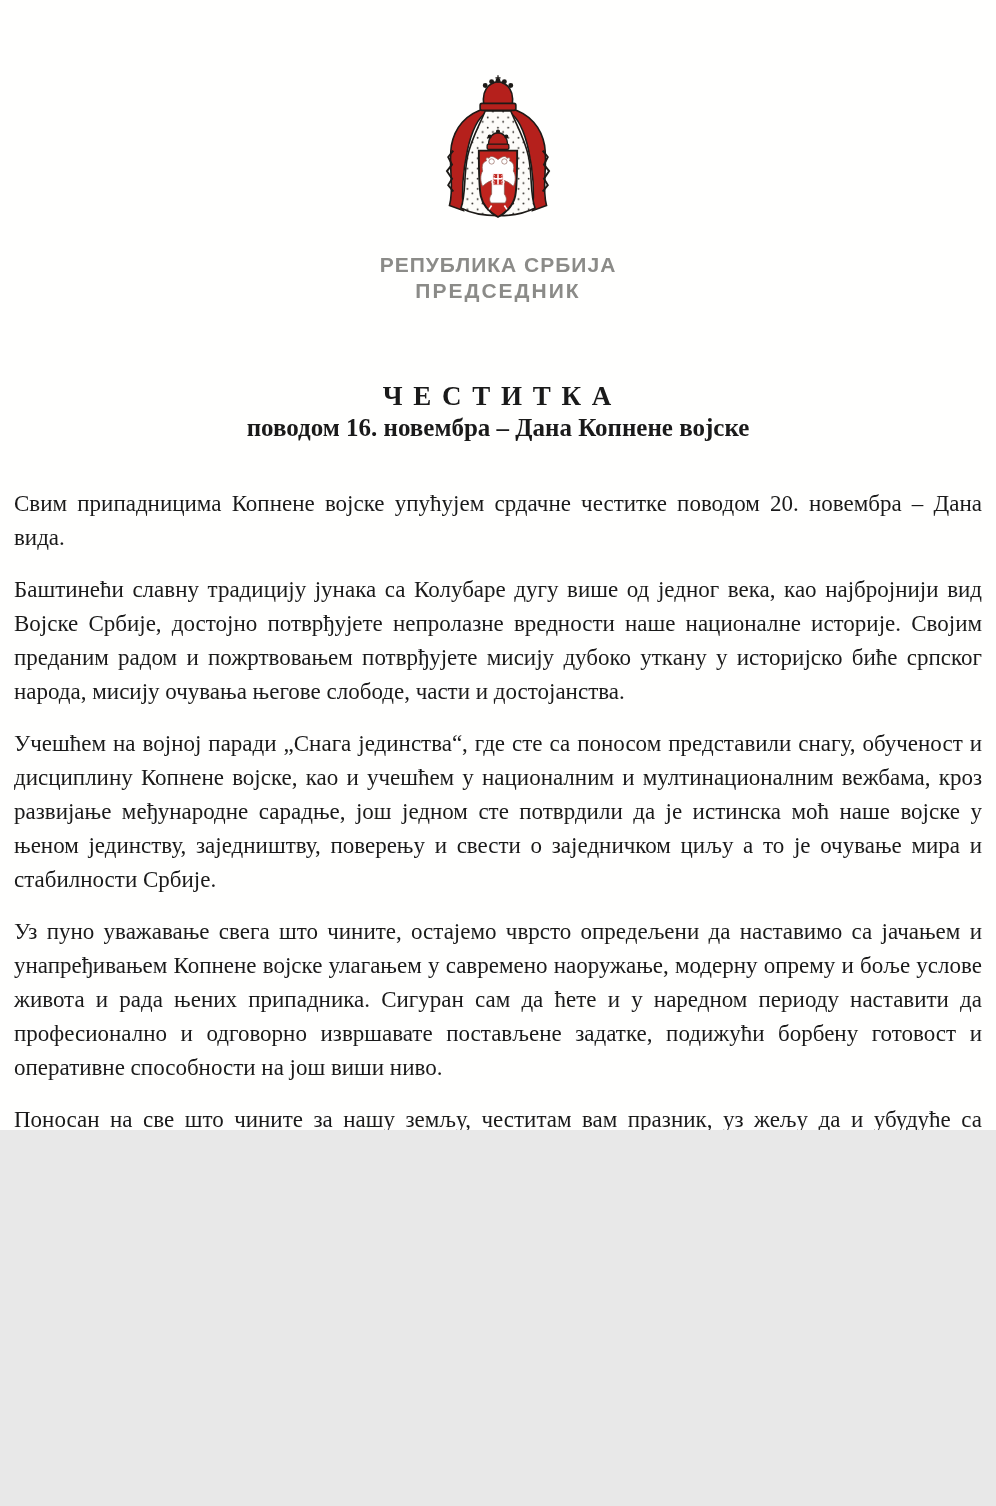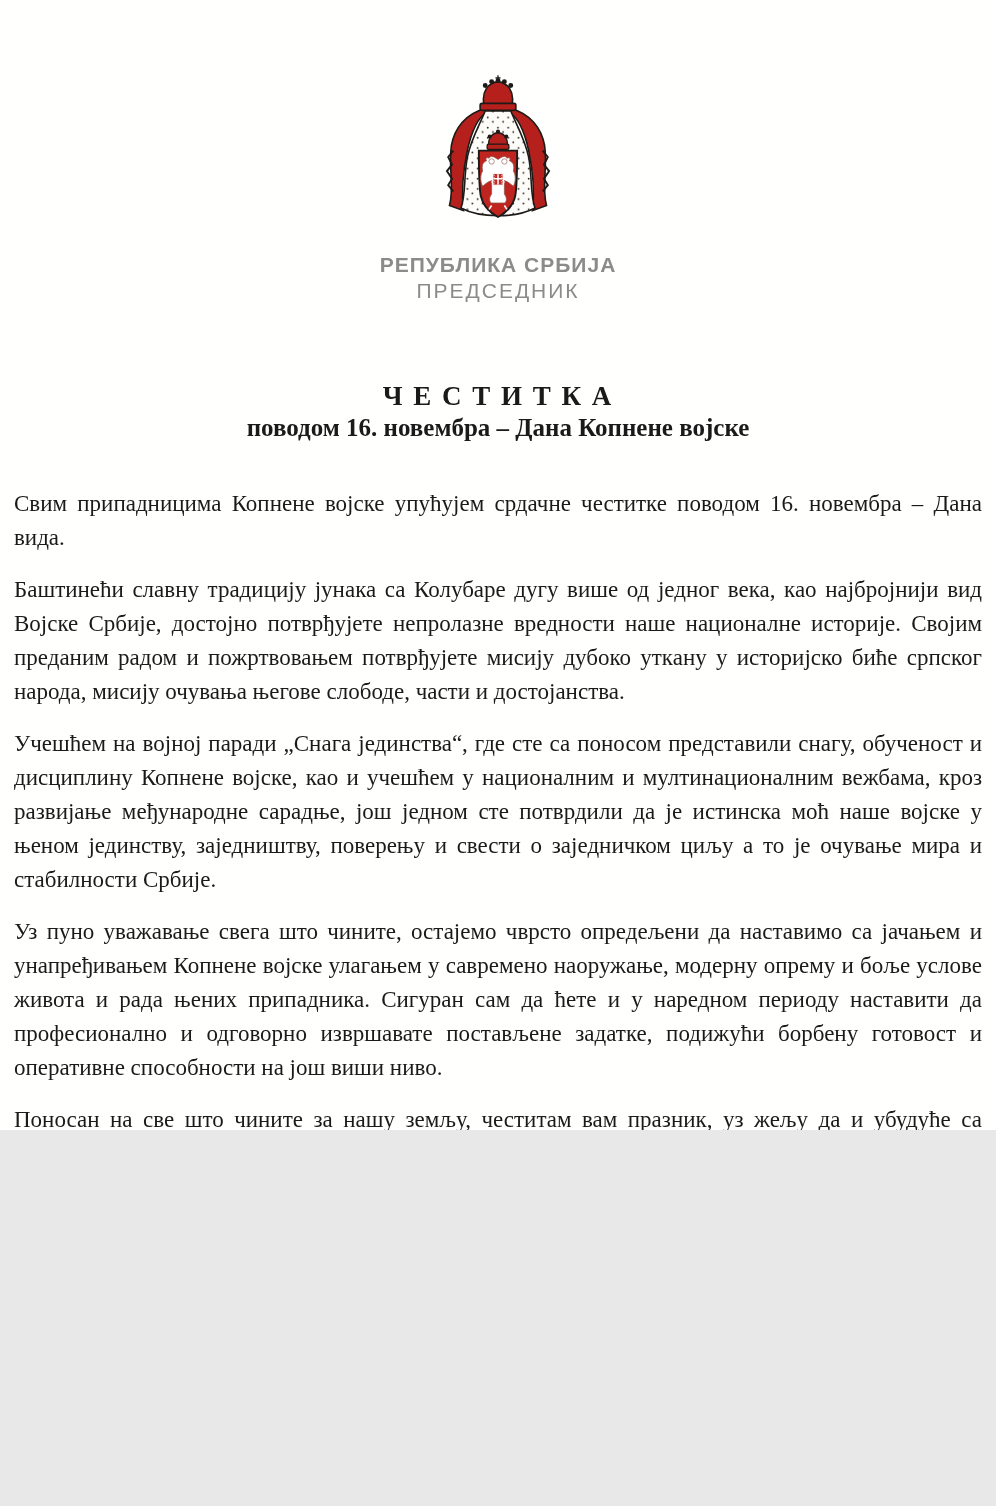--- a/index.html
+++ b/index.html
@@ -18,21 +18,21 @@
   .lh-line1{
     margin-top:12px;
     font-family:"Liberation Sans", sans-serif;
     font-size:21px; line-height:26px;
     font-weight:600; letter-spacing:1px;
     color:#8b8b88;
   }
   .lh-line2{
     font-family:"Liberation Sans", sans-serif;
     font-size:21px; line-height:26px;
-    font-weight:400; letter-spacing:2px;
+    font-weight:700; letter-spacing:2px;
     color:#8b8b88;
   }
   
   .title-block{ margin-top:77px; text-align:center; }
   .title-block h1{
     margin:0; font-size:27px; line-height:30px;
     font-weight:bold; letter-spacing:2px;
   }
   .title-block h2{
     margin:2px 0 0; font-size:25px; line-height:30px;
@@ -120,21 +120,21 @@
     <div class="lh-line1">РЕПУБЛИКА СРБИЈА</div>
     <div class="lh-line2">ПРЕДСЕДНИК</div>
   </header>
 
   <section class="title-block">
     <h1>Ч Е С Т И Т К А</h1>
     <h2>поводом 16. новембра – Дана Копнене војске</h2>
   </section>
 
   <main class="letter-body">
-    <p>Свим припадницима Копнене војске упућујем срдачне честитке поводом 16. новембра – Дана вида.</p>
+    <p>Свим припадницима Копнене војске упућујем срдачне честитке поводом 20. новембра – Дана вида.</p>
     <p>Баштинећи славну традицију јунака са Колубаре дугу више од једног века, као најбројнији вид Војске Србије, достојно потврђујете непролазне вредности наше националне историје. Својим преданим радом и пожртвовањем потврђујете мисију дубоко уткану у историјско биће српског народа, мисију очувања његове слободе, части и достојанства.</p>
     <p>Учешћем на војној паради „Снага јединства“, где сте са поносом представили снагу, обученост и дисциплину Копнене војске, као и учешћем у националним и мултинационалним вежбама, кроз развијање међународне сарадње, још једном сте потврдили да је истинска моћ наше војске у њеном јединству, заједништву, поверењу и свести о заједничком циљу а то је очување мира и стабилности Србије.</p>
     <p>Уз пуно уважавање свега што чините, остајемо чврсто опредељени да наставимо са јачањем и унапређивањем Копнене војске улагањем у савремено наоружање, модерну опрему и боље услове живота и рада њених припадника. Сигуран сам да ћете и у наредном периоду наставити да професионално и одговорно извршавате постављене задатке, подижући борбену готовост и оперативне способности на још виши ниво.</p>
     <p>Поносан на све што чините за нашу земљу, честитам вам празник, уз жељу да и убудуће са једнаким успехом одговорите на све изазове који су пред вама, остајући достојни наследници славних предака и поуздани чувари будућности Србије.</p>
   </main>
 
   <section class="signature-area">
     <div class="sig-title">ПРЕДСЕДНИК РЕПУБЛИКЕ</div>
 
     <svg class="stamp" width="190" height="208" viewBox="0 0 190 208">

